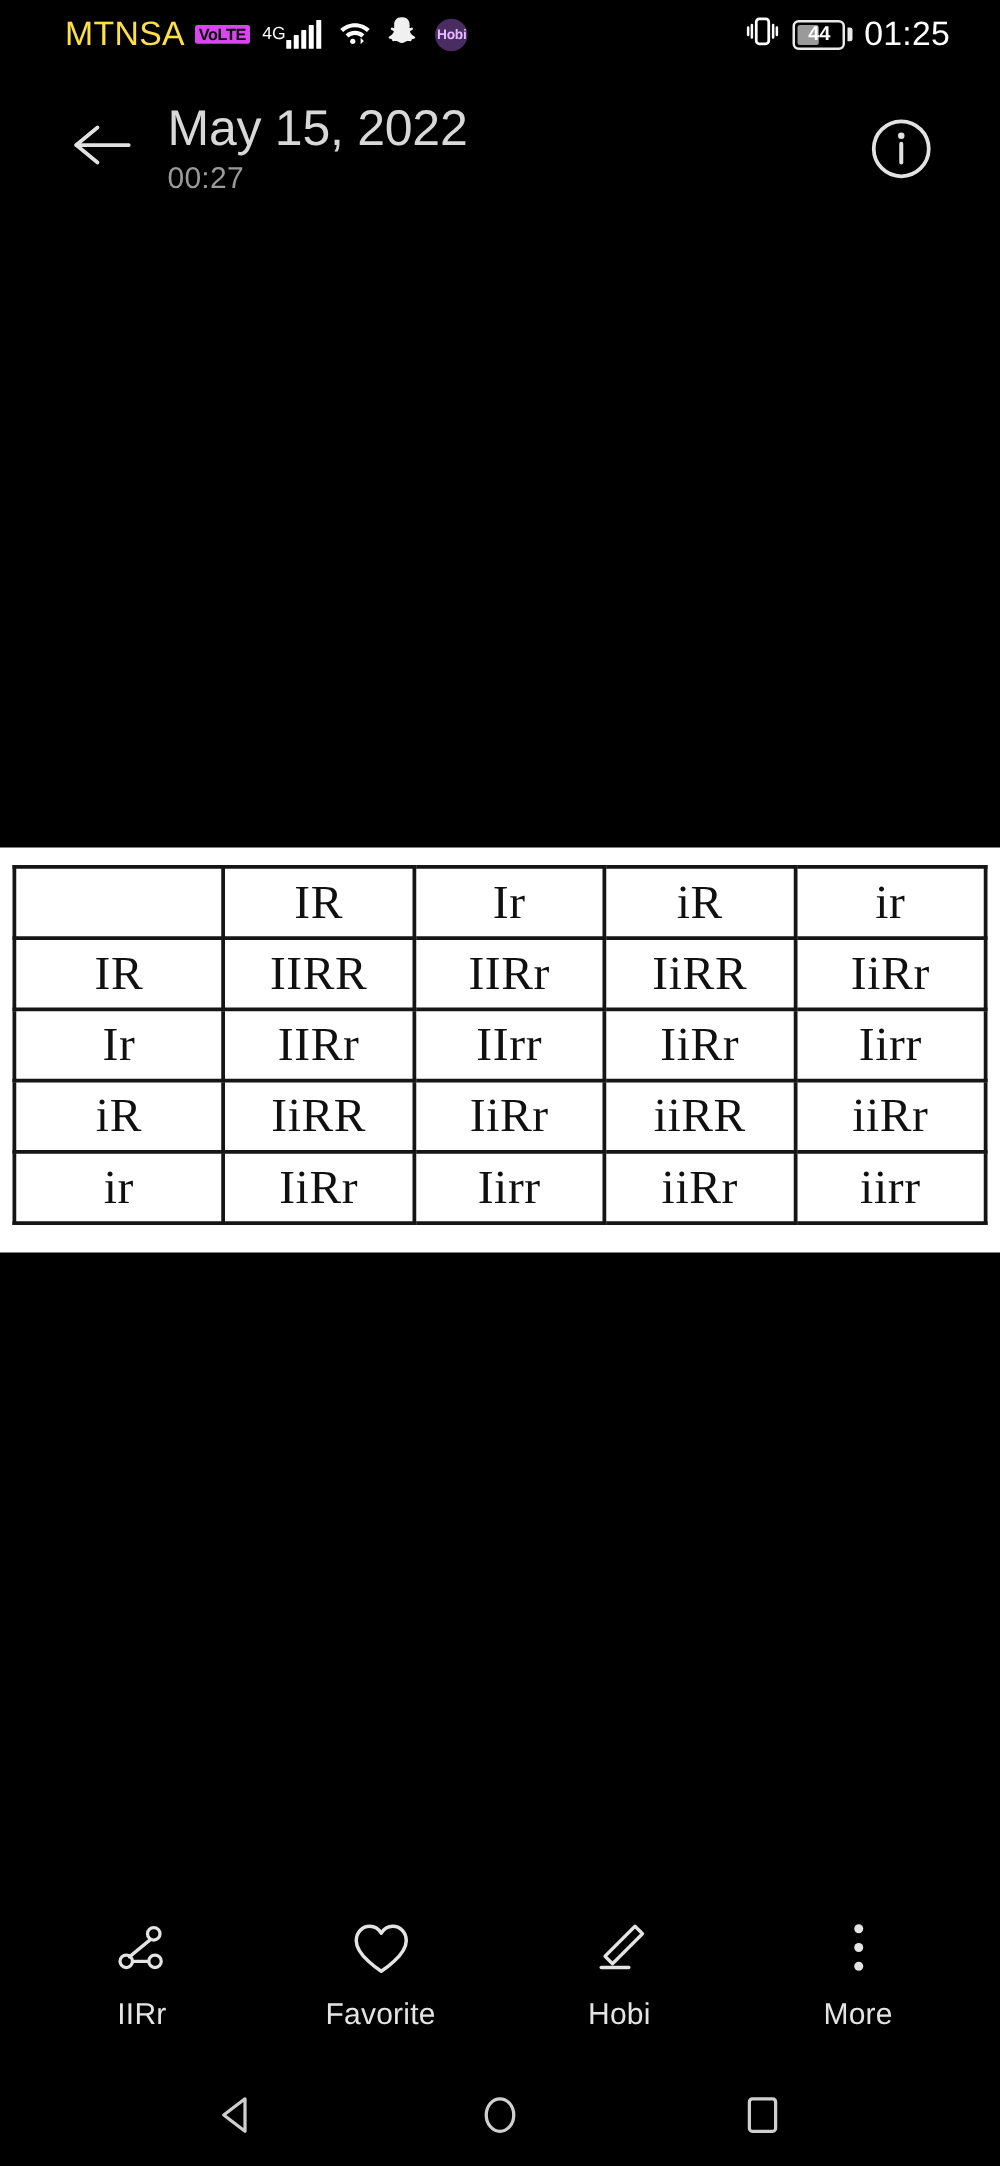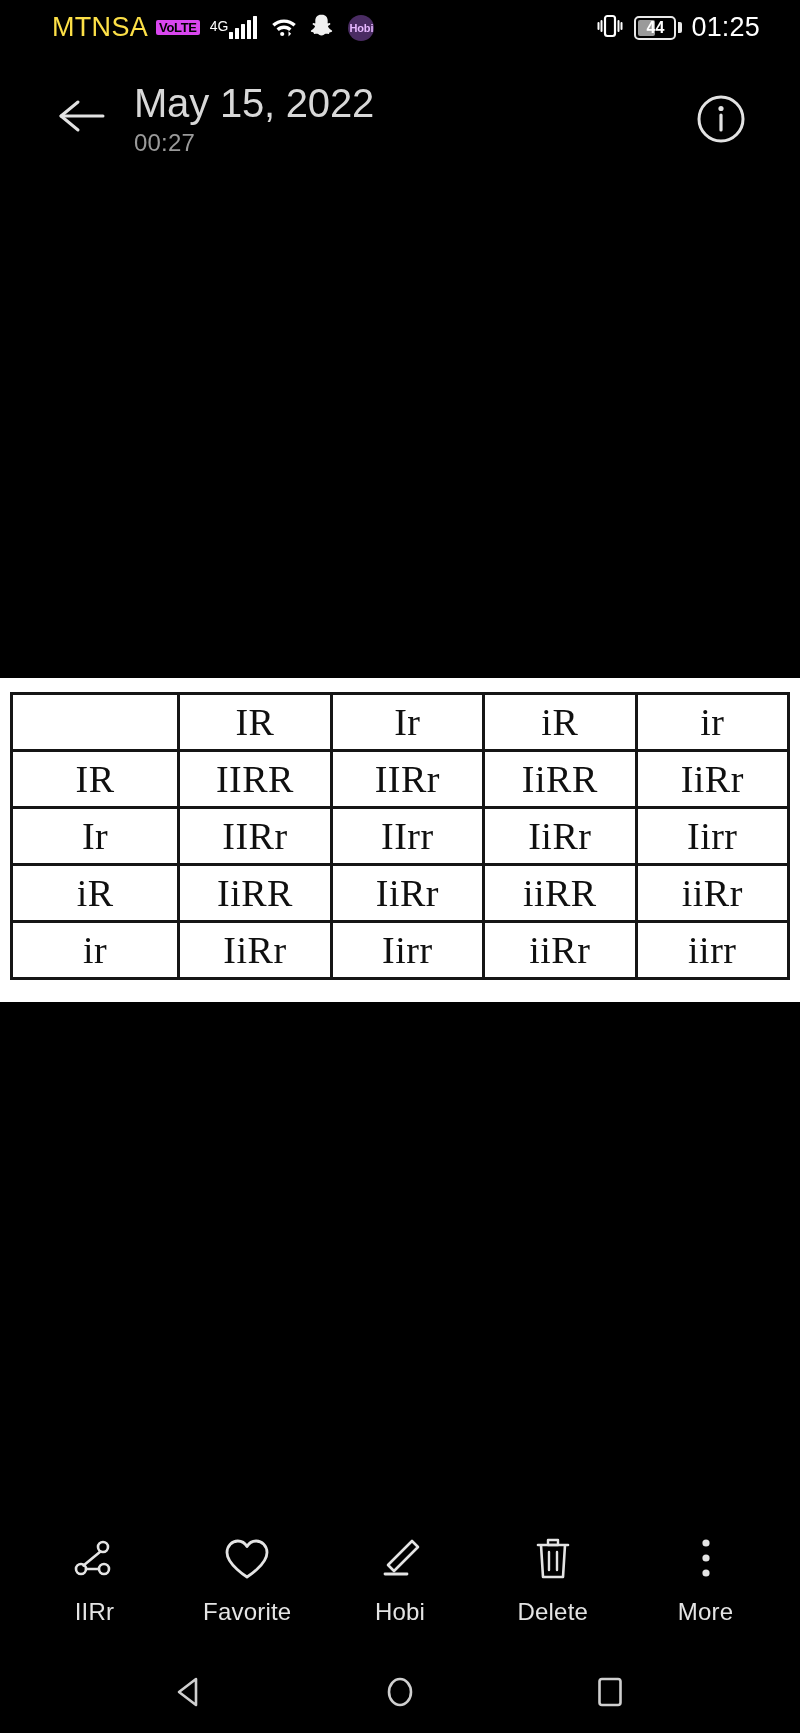--- a/index.html
+++ b/index.html
@@ -334,31 +334,20 @@
     <div class="tool">
       <span class="tool-icon">
         <svg width="46" height="46" viewBox="0 0 46 46">
           <path d="M35 5 L41 11 L17 35 L11 29 Z" fill="none" stroke="#e4e4e4" stroke-width="2.6" stroke-linejoin="round"></path>
           <path d="M8 38 H30" stroke="#e4e4e4" stroke-width="2.8" stroke-linecap="round"></path>
         </svg>
       </span>
       <span class="tool-label">Hobi</span>
     </div>
 
-    <div class="tool">
-      <span class="tool-icon">
-        <svg width="46" height="46" viewBox="0 0 46 46">
-          <path d="M18 4 H28 V9 H18 Z" fill="none" stroke="#e4e4e4" stroke-width="2.4" stroke-linejoin="round"></path>
-          <path d="M8 9 H38" stroke="#e4e4e4" stroke-width="2.6" stroke-linecap="round"></path>
-          <path d="M11 9 L13 41 H33 L35 9" fill="none" stroke="#e4e4e4" stroke-width="2.6" stroke-linejoin="round"></path>
-          <path d="M19 16 V34 M27 16 V34" stroke="#e4e4e4" stroke-width="2.4" stroke-linecap="round"></path>
-        </svg>
-      </span>
-      <span class="tool-label">Delete</span>
-    </div>
 
     <div class="tool">
       <span class="tool-icon">
         <svg width="16" height="46" viewBox="0 0 16 46">
           <circle cx="8" cy="7" r="3.6" fill="#e4e4e4"></circle>
           <circle cx="8" cy="22" r="3.6" fill="#e4e4e4"></circle>
           <circle cx="8" cy="37" r="3.6" fill="#e4e4e4"></circle>
         </svg>
       </span>
       <span class="tool-label">More</span>

